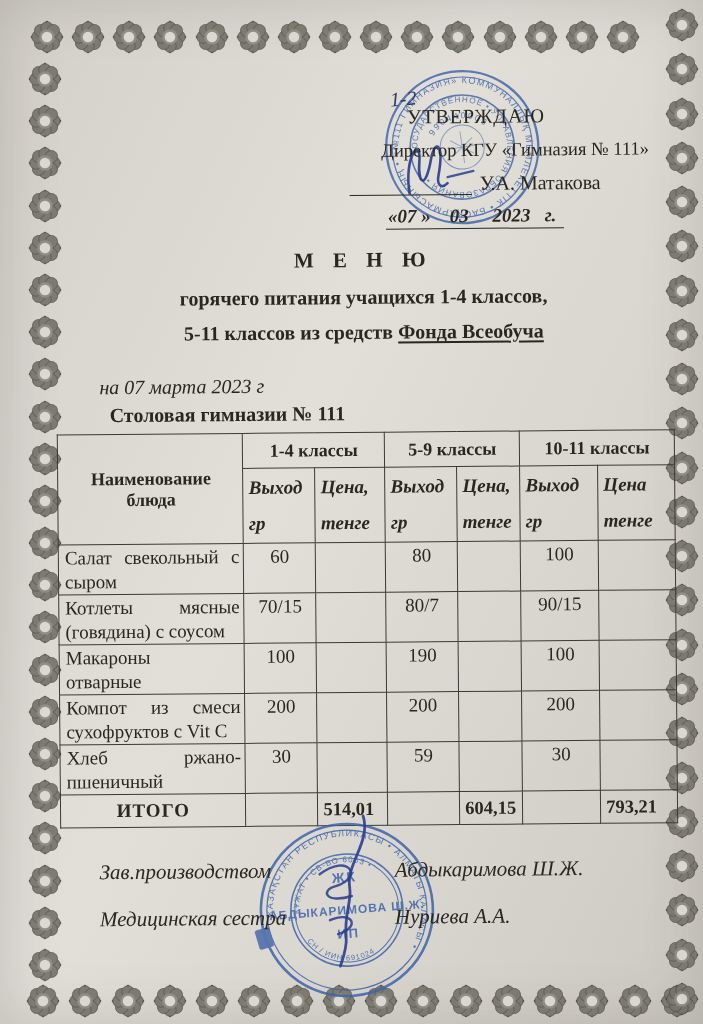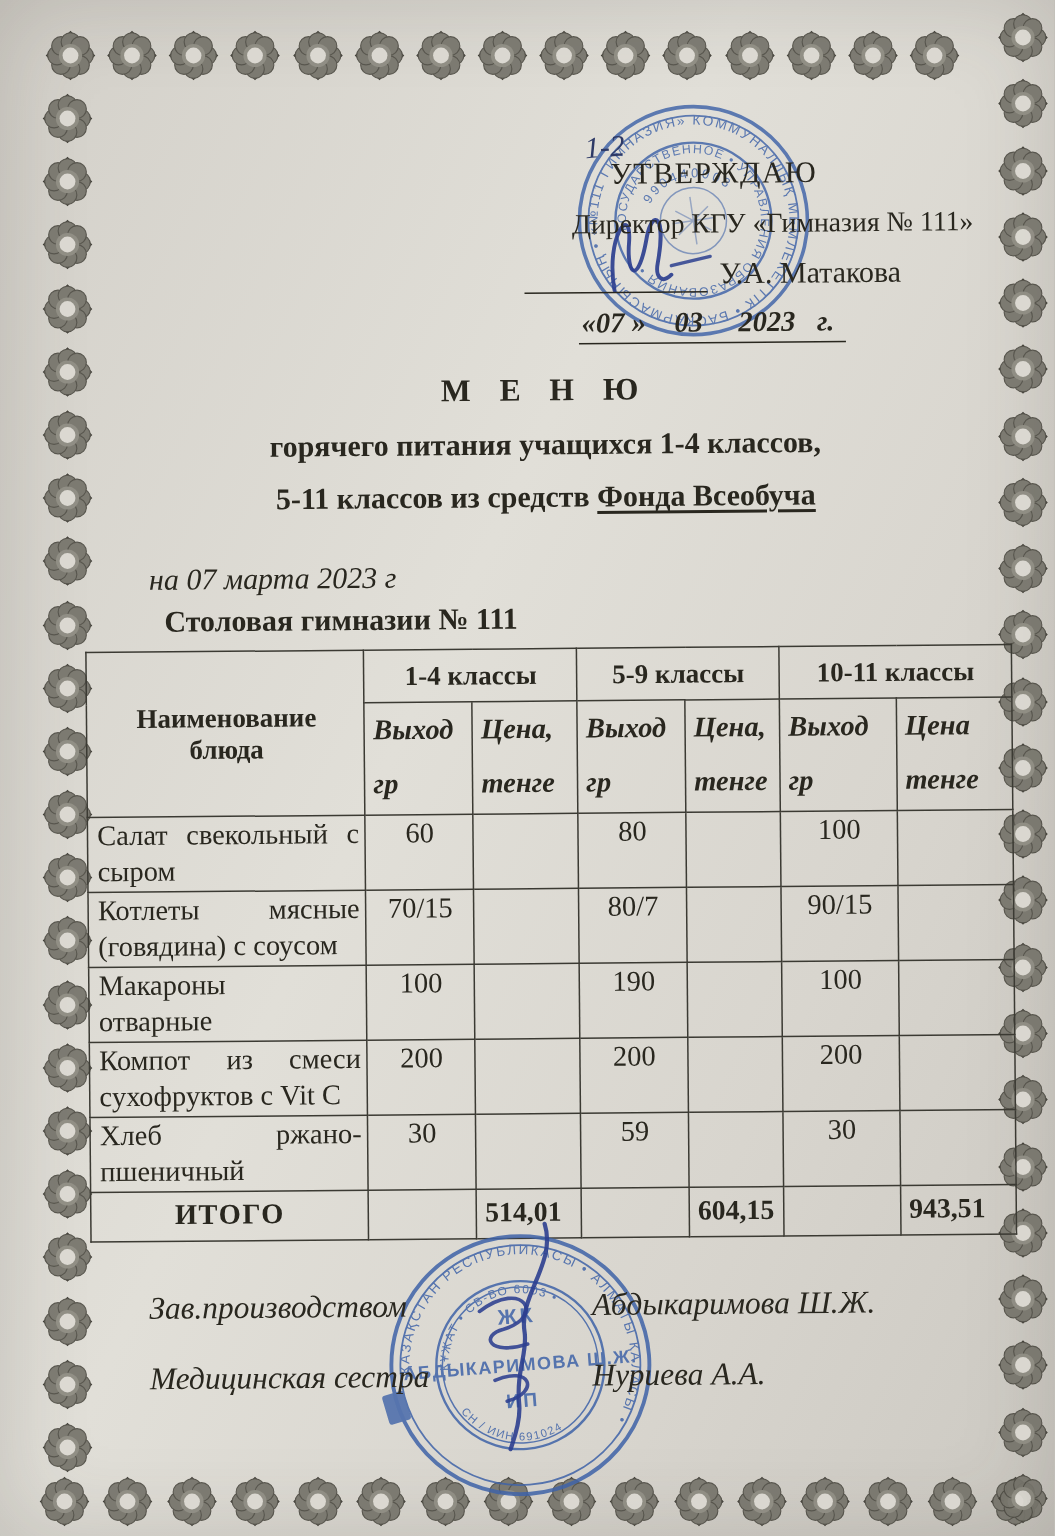--- a/index.html
+++ b/index.html
@@ -1442,21 +1442,21 @@
           </tr>
         </tbody>
       <tbody>
         <tr class="total-row">
           <td class="total-label">ИТОГО</td>
           <td></td>
           <td class="total-val">514,01</td>
           <td></td>
           <td class="total-val">604,15</td>
           <td></td>
-          <td class="total-val">943,51</td>
+          <td class="total-val">793,21</td>
         </tr>
       </tbody>
     </table>
 
     <svg class="stamp stamp-bottom" width="200" height="200" viewBox="0 0 200 200">
       <defs>
         <path id="ringD" d="M100,100 m -74,0 a 74,74 0 1,1 148,0 a 74,74 0 1,1 -148,0"></path>
         <path id="ringE" d="M100,100 m -48,0 a 48,48 0 1,1 96,0 a 48,48 0 1,1 -96,0"></path>
         <path id="ringF" d="M58,128 a 52,52 0 0,0 84,2"></path>
       </defs>

